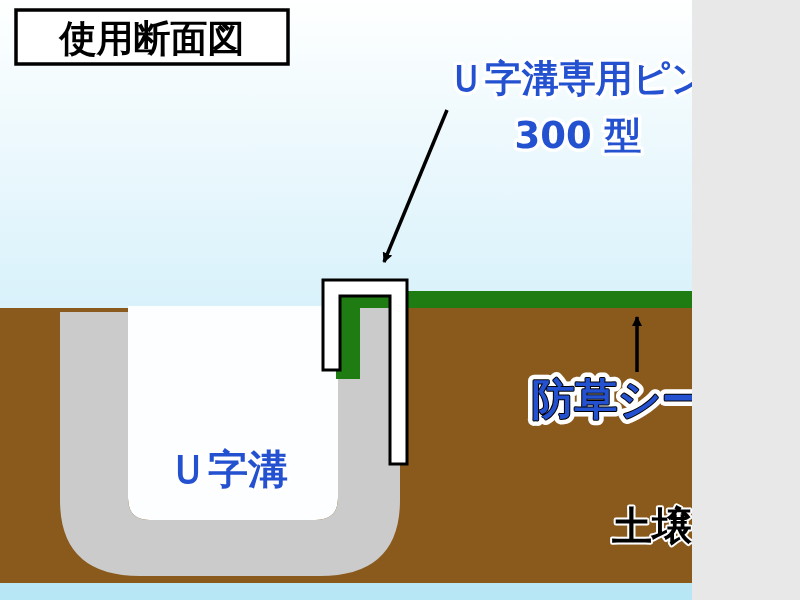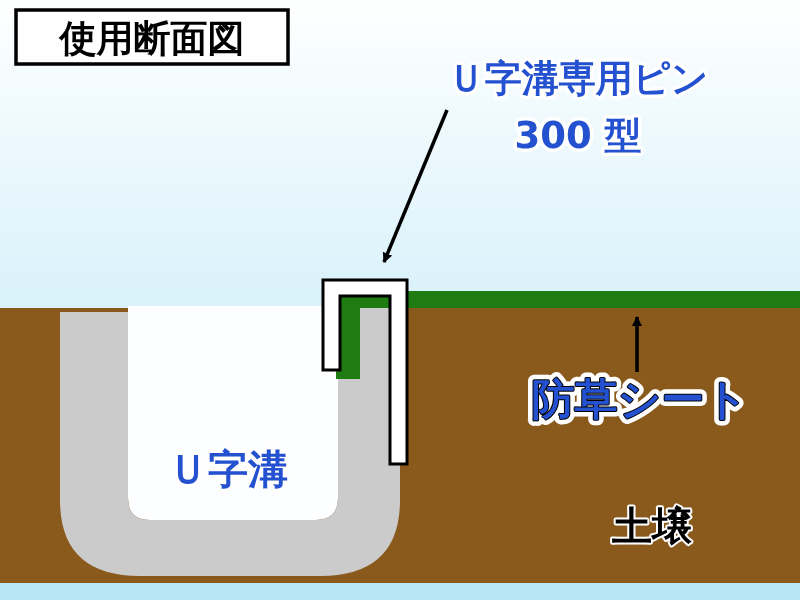--- a/index.html
+++ b/index.html
@@ -3,21 +3,21 @@
 <meta charset="utf-8">
 <style>
   html, body {
     margin: 0;
     padding: 0;
     background: #e8e8e8;
     font-family: "DejaVu Sans", "Liberation Sans", sans-serif;
   }
   .stage {
     position: relative;
-    width: 800px;
+    width: 692px;
     height: 600px;
     overflow: hidden;
     background: #fef9c3;
   }
   svg { display: block; }
   text {
     font-family: "DejaVu Sans", "Liberation Sans", sans-serif;
     user-select: none;
   }
   .title-text {

